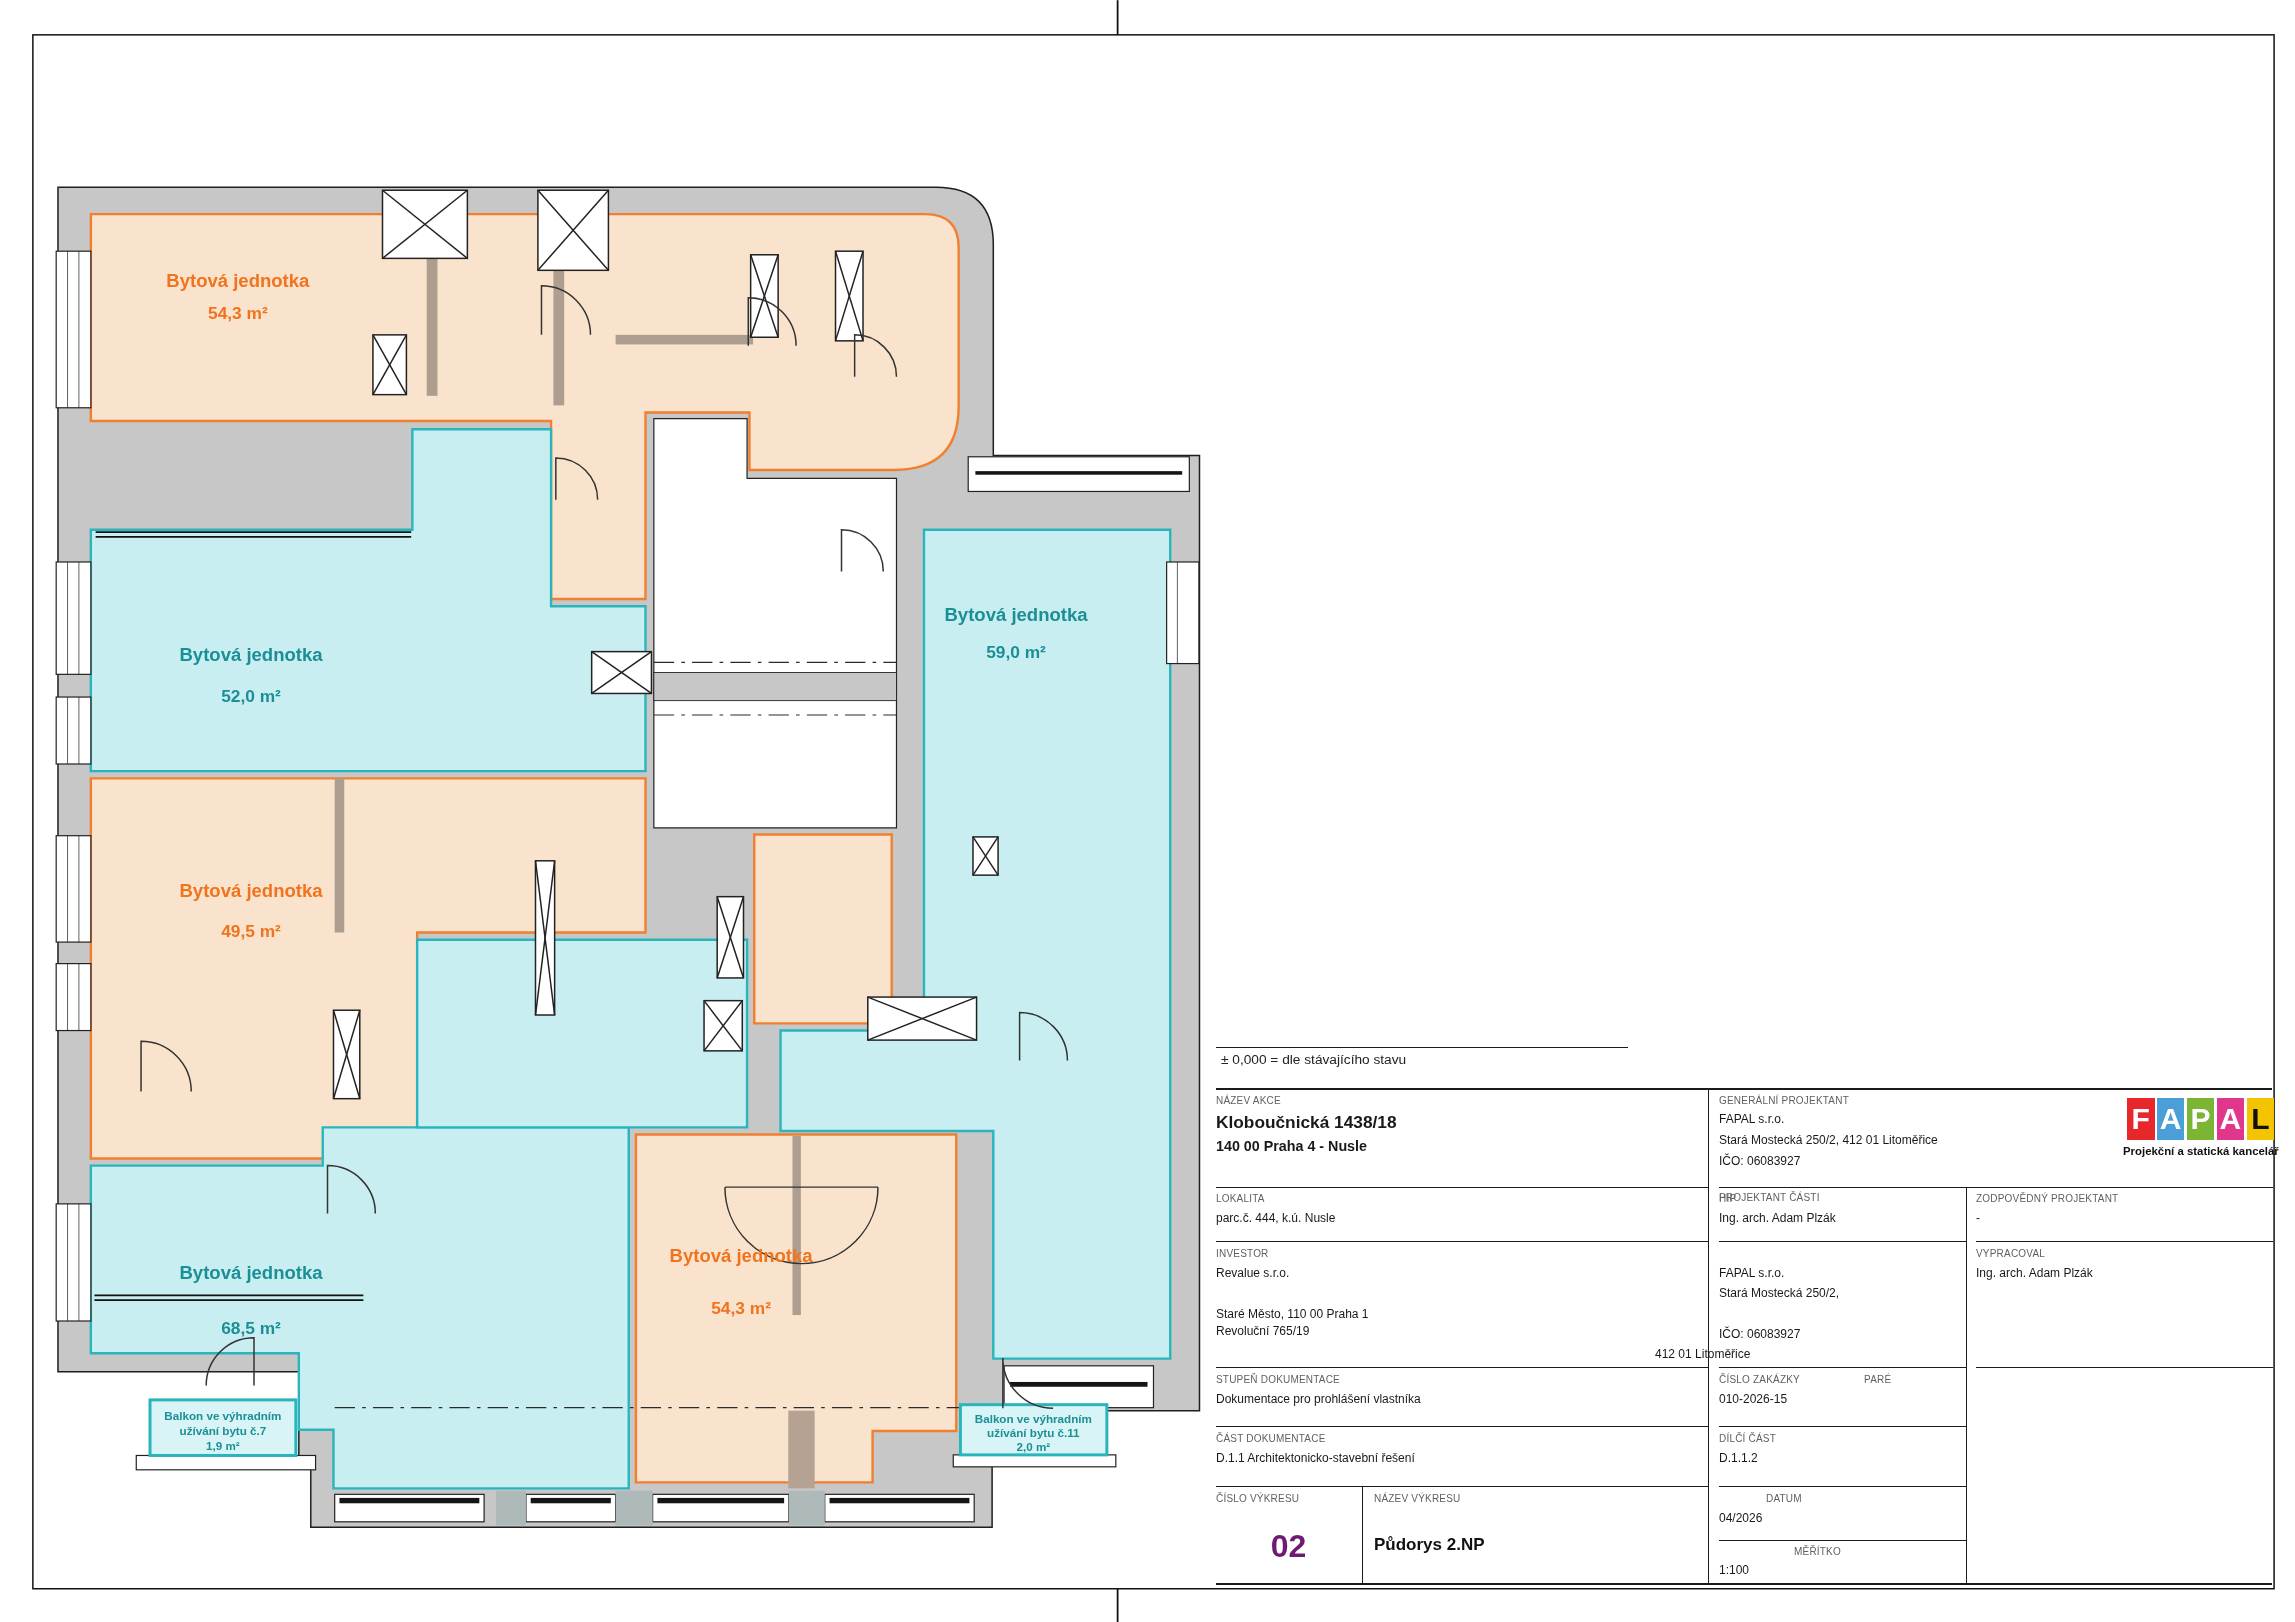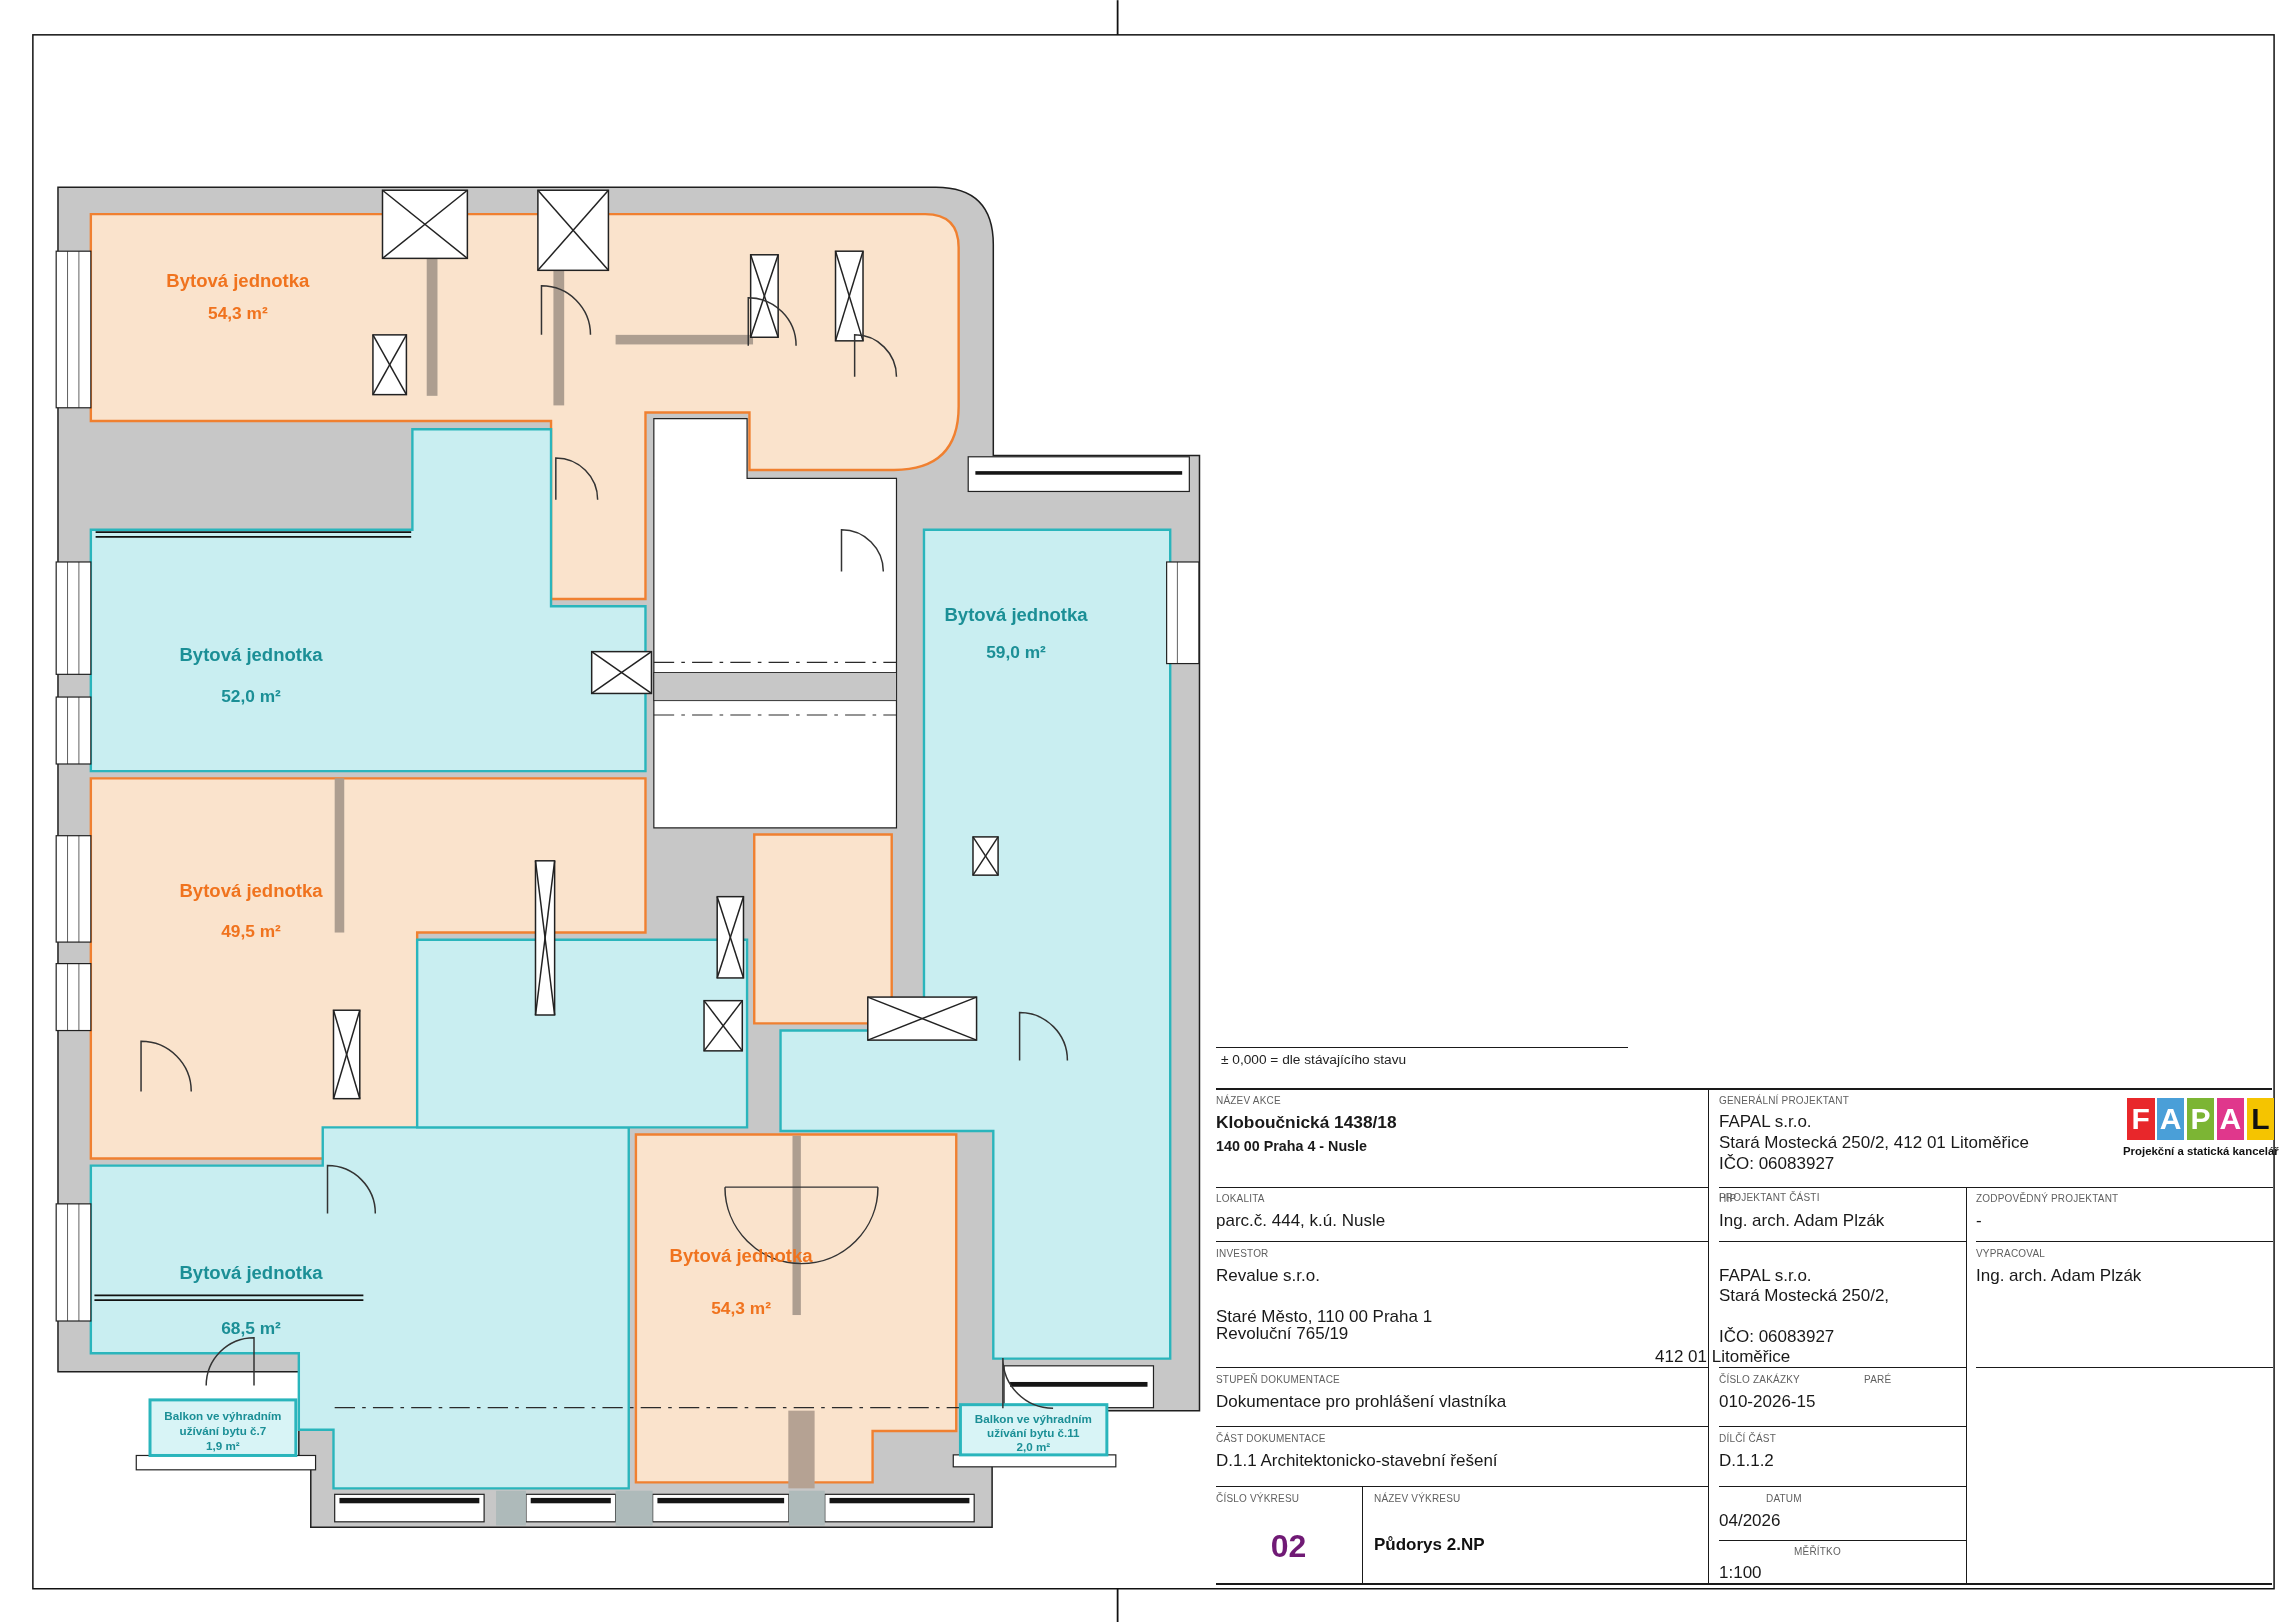--- a/index.html
+++ b/index.html
@@ -3,21 +3,21 @@
 <meta charset="utf-8">
 <style>
   html,body{margin:0;padding:0;background:#fff;}
   body{width:2295px;height:1623px;position:relative;overflow:hidden;
        font-family:"Liberation Sans",sans-serif;}
   #plansvg{position:absolute;left:0;top:0;}
   svg text{font-family:"Liberation Sans",sans-serif;}
   .t-or{fill:#F0731E;font-weight:bold;}
   .t-te{fill:#1B8F96;font-weight:bold;}
   .tb-label{position:absolute;font-size:10px;color:#5f5f5f;white-space:nowrap;letter-spacing:0.2px;}
-  .tb-val{position:absolute;font-size:17px;color:#191919;white-space:nowrap;}
+  .tb-val{position:absolute;font-size:12px;color:#191919;white-space:nowrap;}
   .b{font-weight:bold;}
   .hr,.vr{position:absolute;background:#1a1a1a;}
   .hr{height:1.2px;}
   .vr{width:1.2px;}
   .note{position:absolute;font-size:13.7px;color:#222;white-space:nowrap;}
   .logo{position:absolute;display:flex;gap:2.4px;}
   .logo span{width:27.5px;height:42px;text-align:center;line-height:42px;font-size:30px;
              font-weight:bold;color:#fff;display:block;}
   .logo .lt-dark{color:#111;}
   .cap{position:absolute;font-size:11.4px;font-weight:bold;color:#111;white-space:nowrap;}

